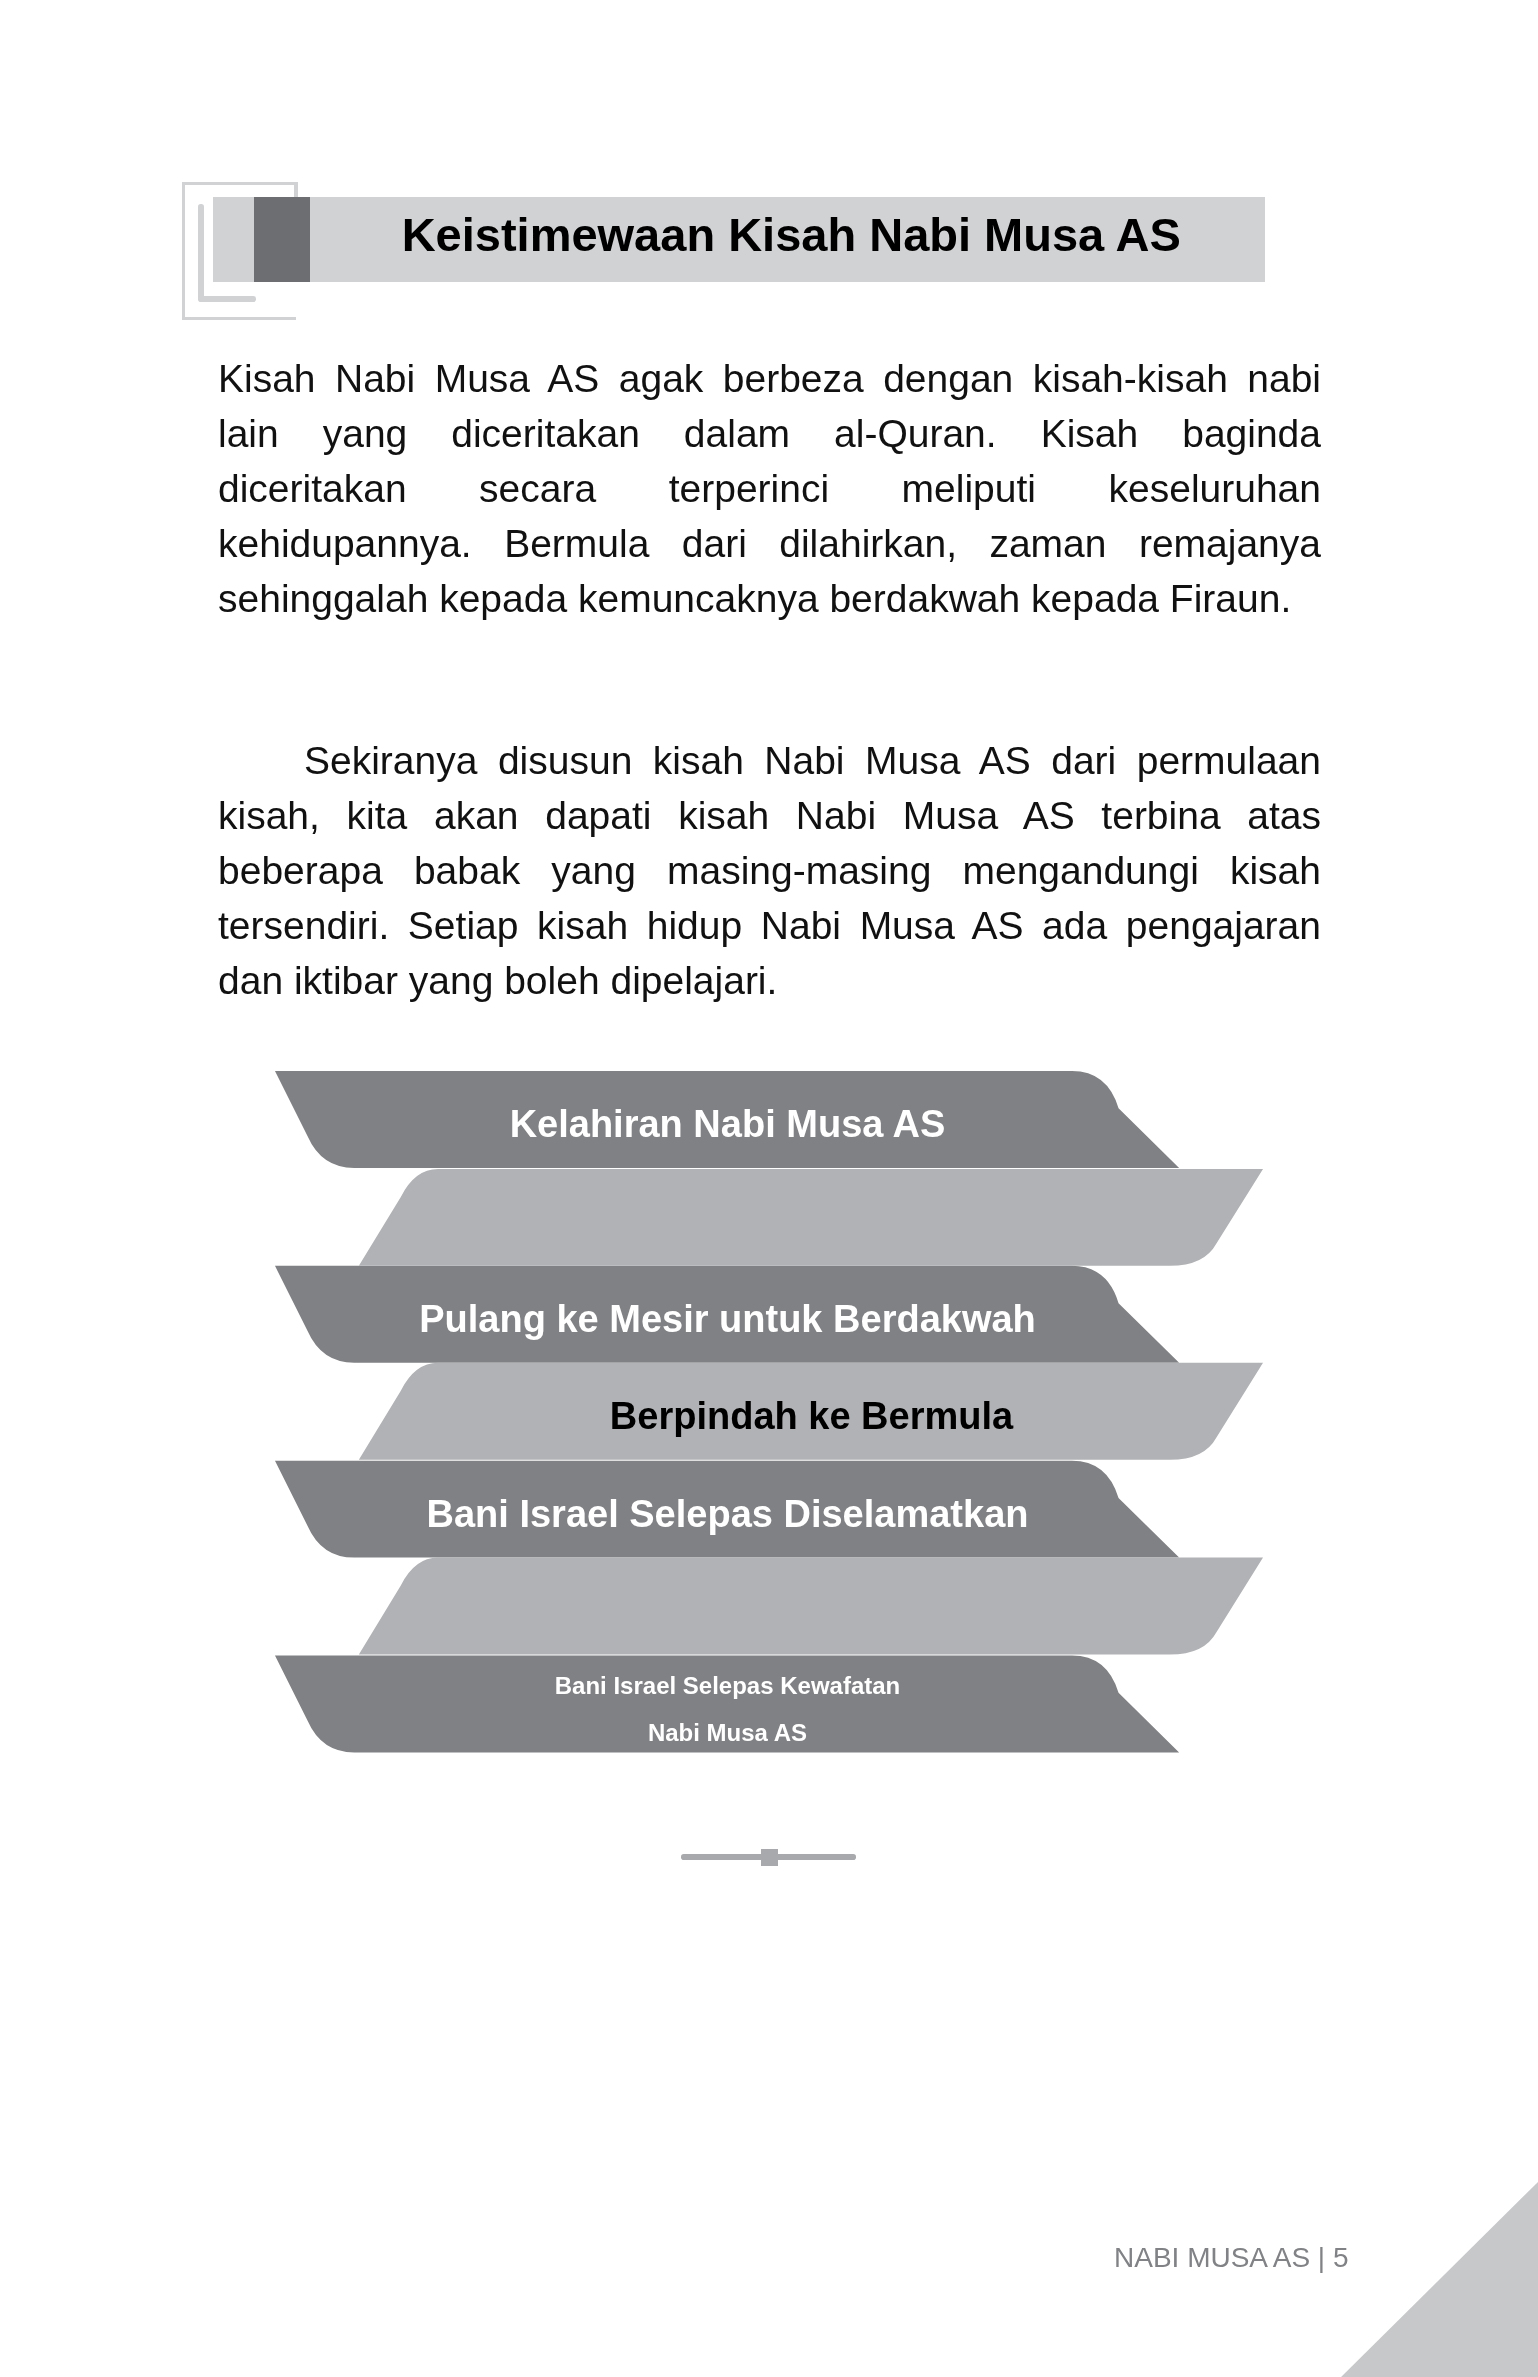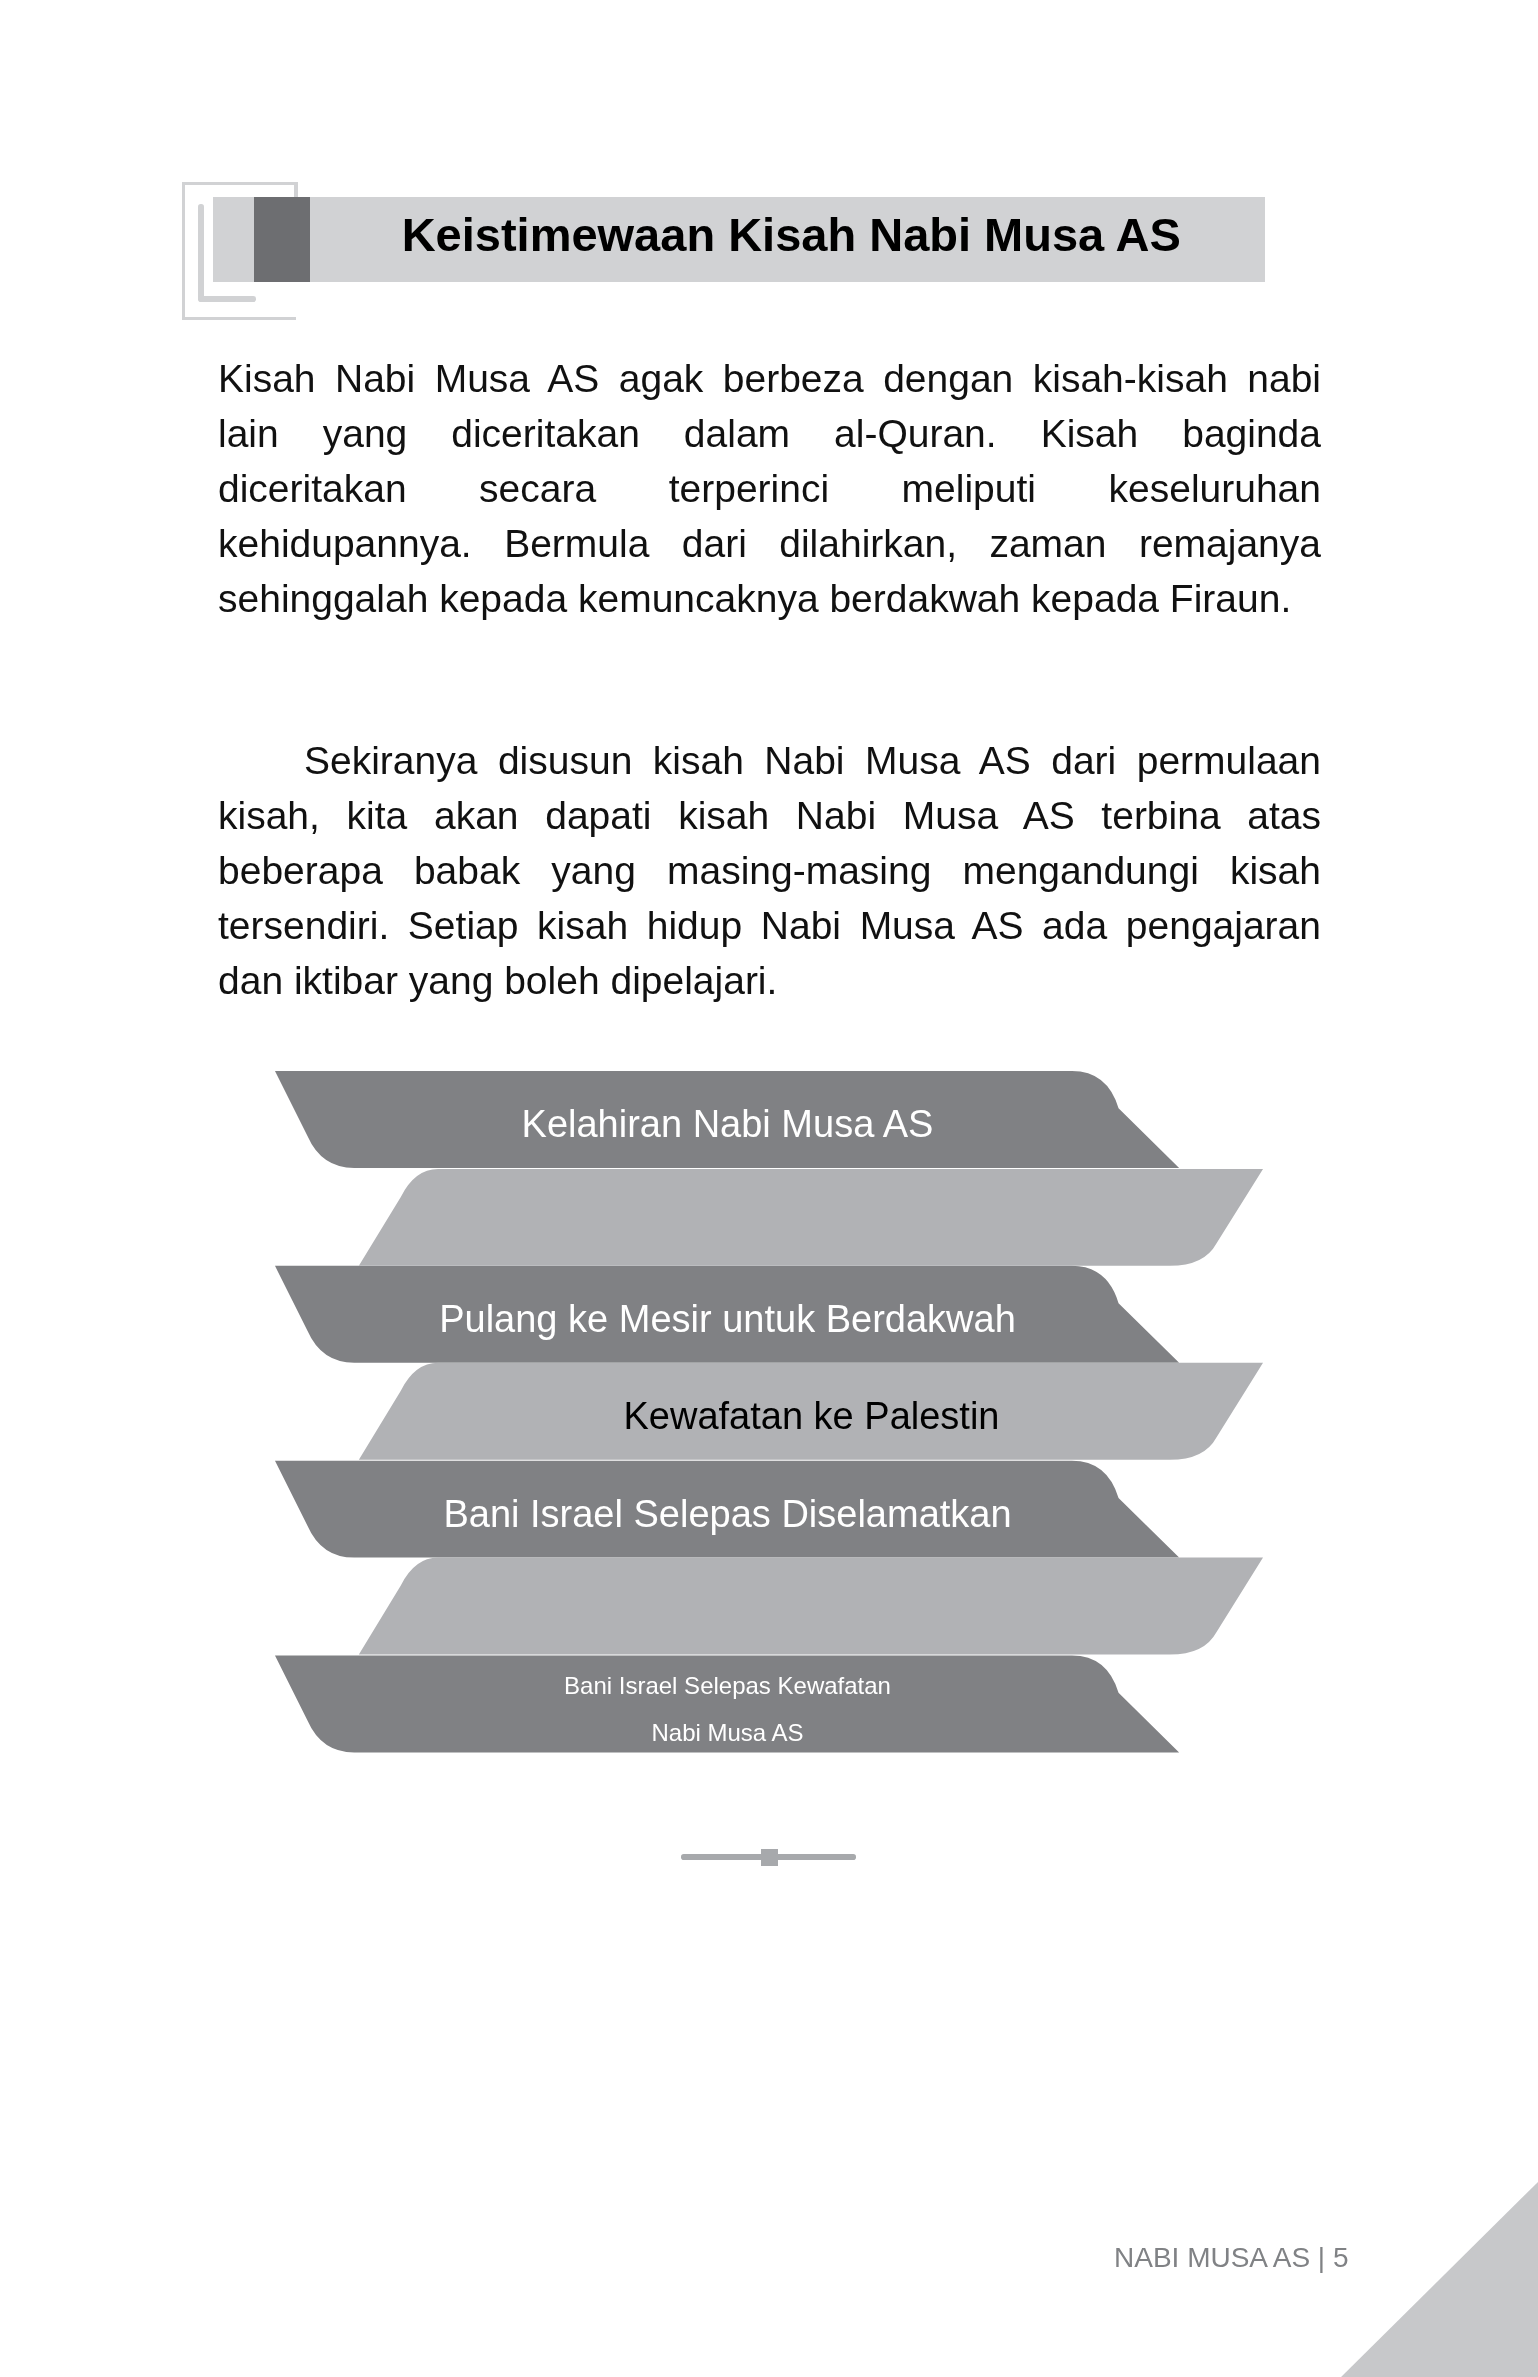--- a/index.html
+++ b/index.html
@@ -36,21 +36,21 @@
     position: absolute; left: 218px; width: 1103px;
     font-family: "Liberation Sans", sans-serif; font-size: 39px; line-height: 55px;
     color: #111111; text-align: justify; margin: 0;
   }
   .para-1 { top: 351px; }
   .para-2 { top: 733px; text-indent: 86px; }
 
   .banners { position: absolute; left: 0; top: 0; width: 1538px; height: 2377px; pointer-events: none; }
   .banner-label {
     position: absolute; height: 106px; display: flex; align-items: center; justify-content: center;
-    text-align: center; font-family: "Liberation Sans", sans-serif; font-weight: normal;
+    text-align: center; font-family: "Liberation Sans", sans-serif; font-weight: bold;
     font-size: 38px; line-height: 45px; pointer-events: auto;
   }
   .banner-label.dark { left: 308px; width: 839px; color: #ffffff; }
   .banner-label.light { left: 392px; width: 839px; color: #000000; }
   .banner-label.two-line { font-size: 24px; line-height: 47px; text-align: center; }
 
   .divider-line { position: absolute; left: 681px; top: 1854px; width: 175px; height: 5.6px; background: #a7a9ac; border-radius: 2.8px; }
   .divider-square { position: absolute; left: 761px; top: 1849px; width: 17px; height: 17px; background: #a7a9ac; }
 
   .footer-text {
@@ -96,21 +96,21 @@
     </g>
   </svg>
 
   <div class="banner-label dark" style="top:1071px">
     <span>Kelahiran Nabi Musa AS</span>
   </div>
   <div class="banner-label dark" style="top:1266px">
     <span>Pulang ke Mesir untuk Berdakwah</span>
   </div>
   <div class="banner-label light" style="top:1363px">
-    <span>Kewafatan ke Palestin</span>
+    <span>Berpindah ke Bermula</span>
   </div>
   <div class="banner-label dark" style="top:1461px">
     <span>Bani Israel Selepas Diselamatkan</span>
   </div>
   <div class="banner-label dark two-line" style="top:1656px; flex-direction:column;">
     <span>Bani Israel Selepas Kewafatan</span>
     <span>Nabi Musa AS</span>
   </div>
 
   <div class="divider-line"></div>

